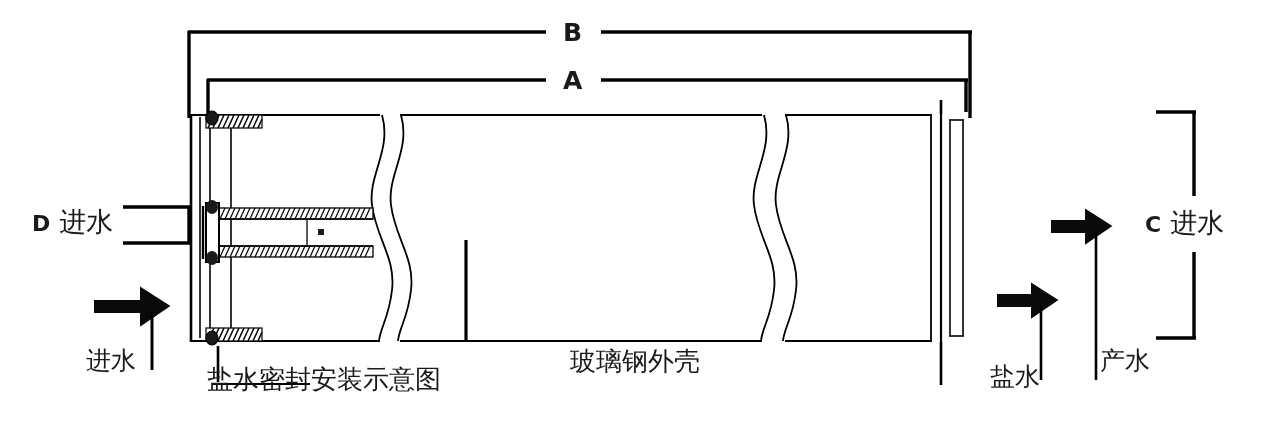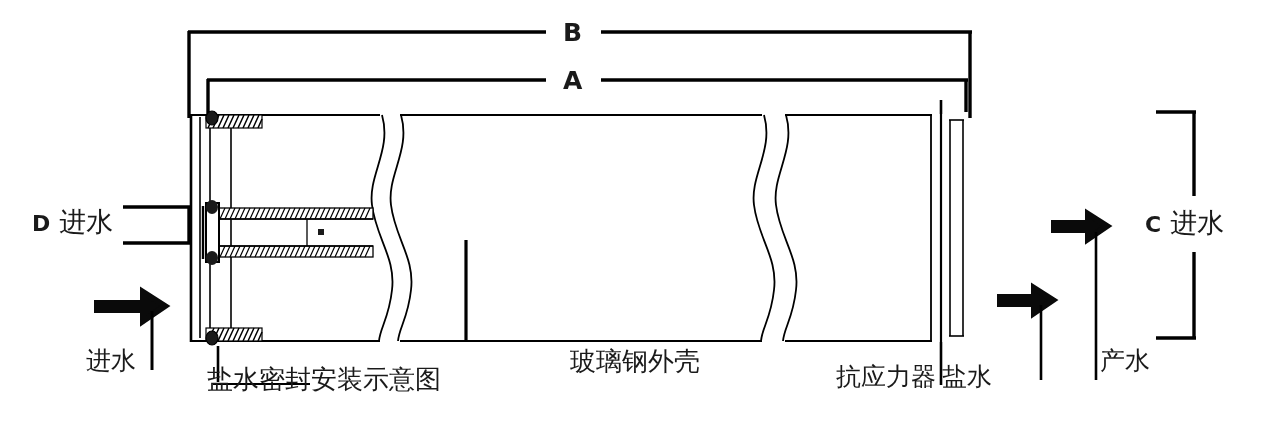--- a/index.html
+++ b/index.html
@@ -239,19 +239,18 @@
     <span class="letter-inline">C</span>
     <span class="cn">进水</span>
   </div>
 
   <div class="lbl cn-small" style="left:86px; top:348px;">进水</div>
 
   <div class="lbl cn-cap" style="left:570px; top:348px;">玻璃钢外壳</div>
 
   <div class="lbl cn-cap" style="left:207px; top:366px;">盐水密封安装示意图</div>
 
-  <div class="lbl cn-small" style="left:836px; top:364px;">抗应力器</div>
-
-  <div class="lbl cn-small" style="left:942px; top:364px;">盐水</div>
+
+  <div class="lbl cn-small" style="left:990px; top:364px;">盐水</div>
 
   <div class="lbl cn-small" style="left:1100px; top:348px;">产水</div>
 
 </div>
 
 </body></html>

